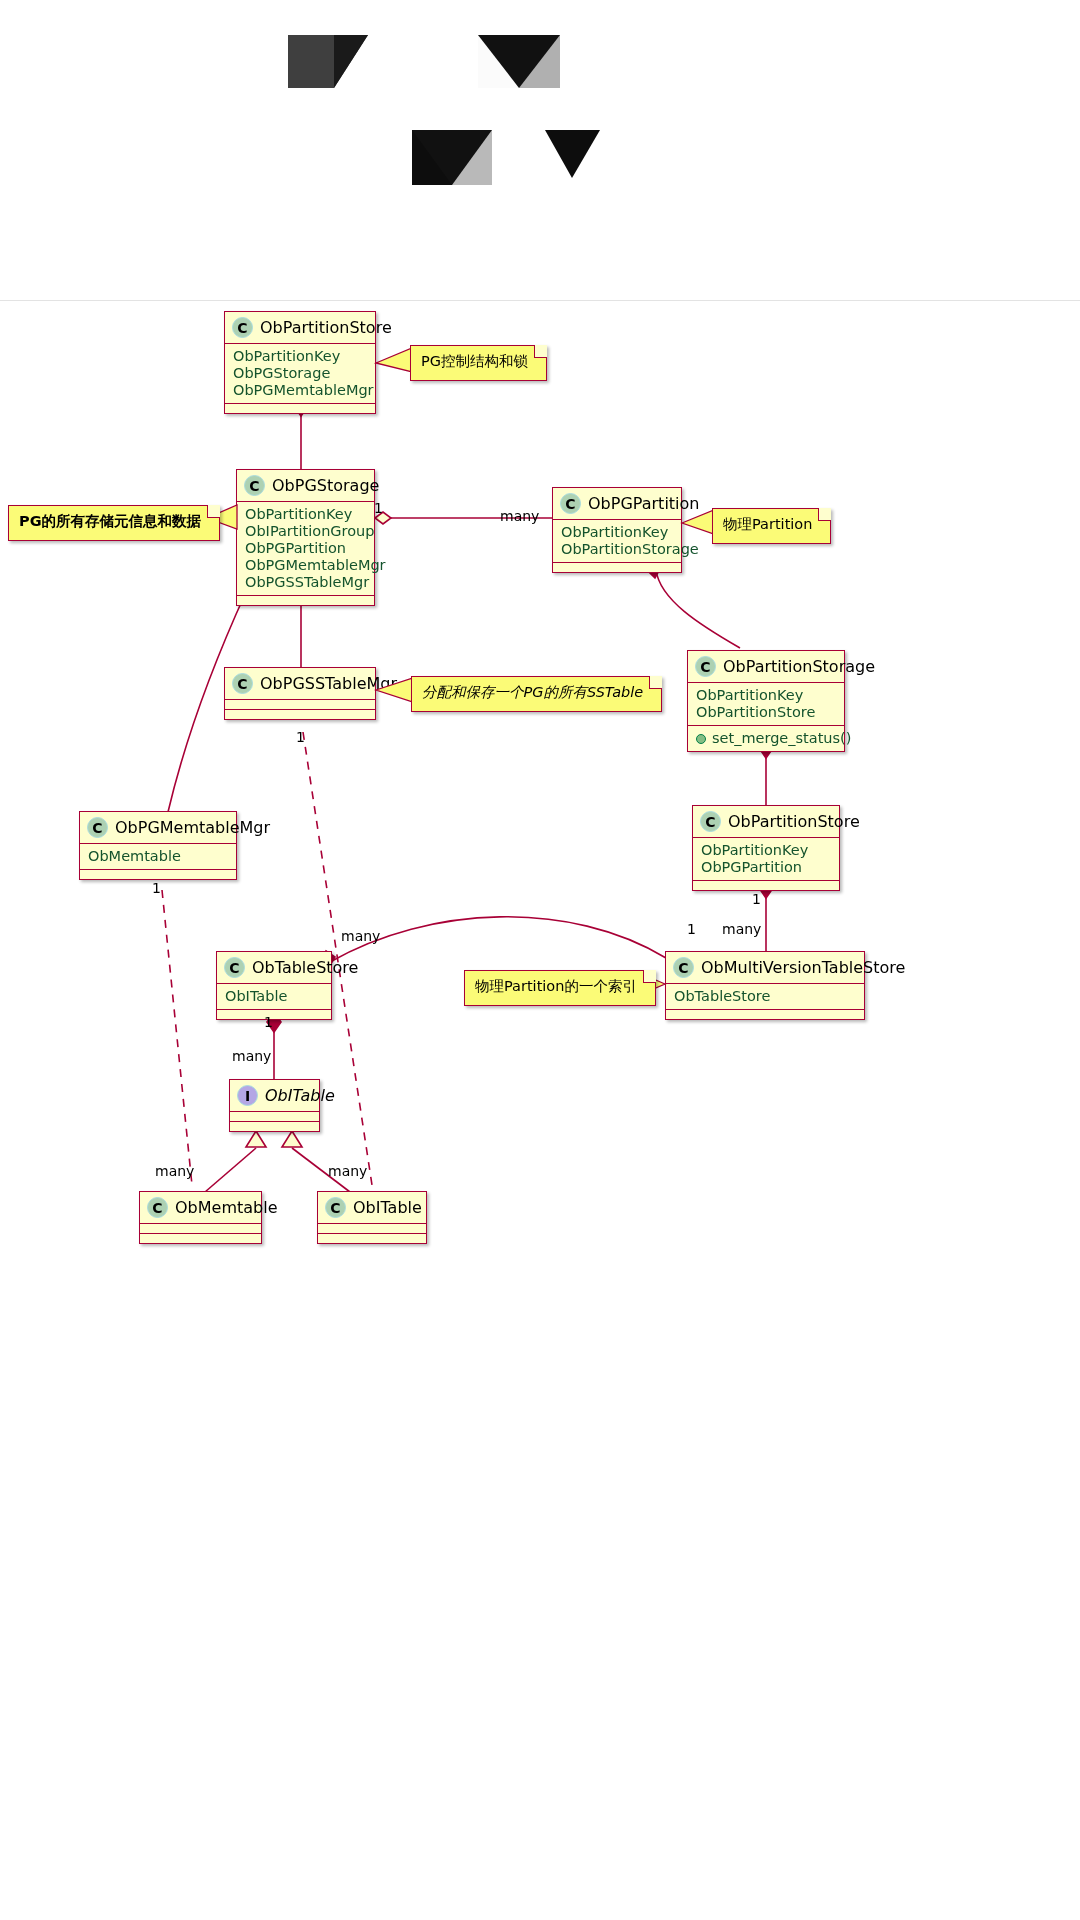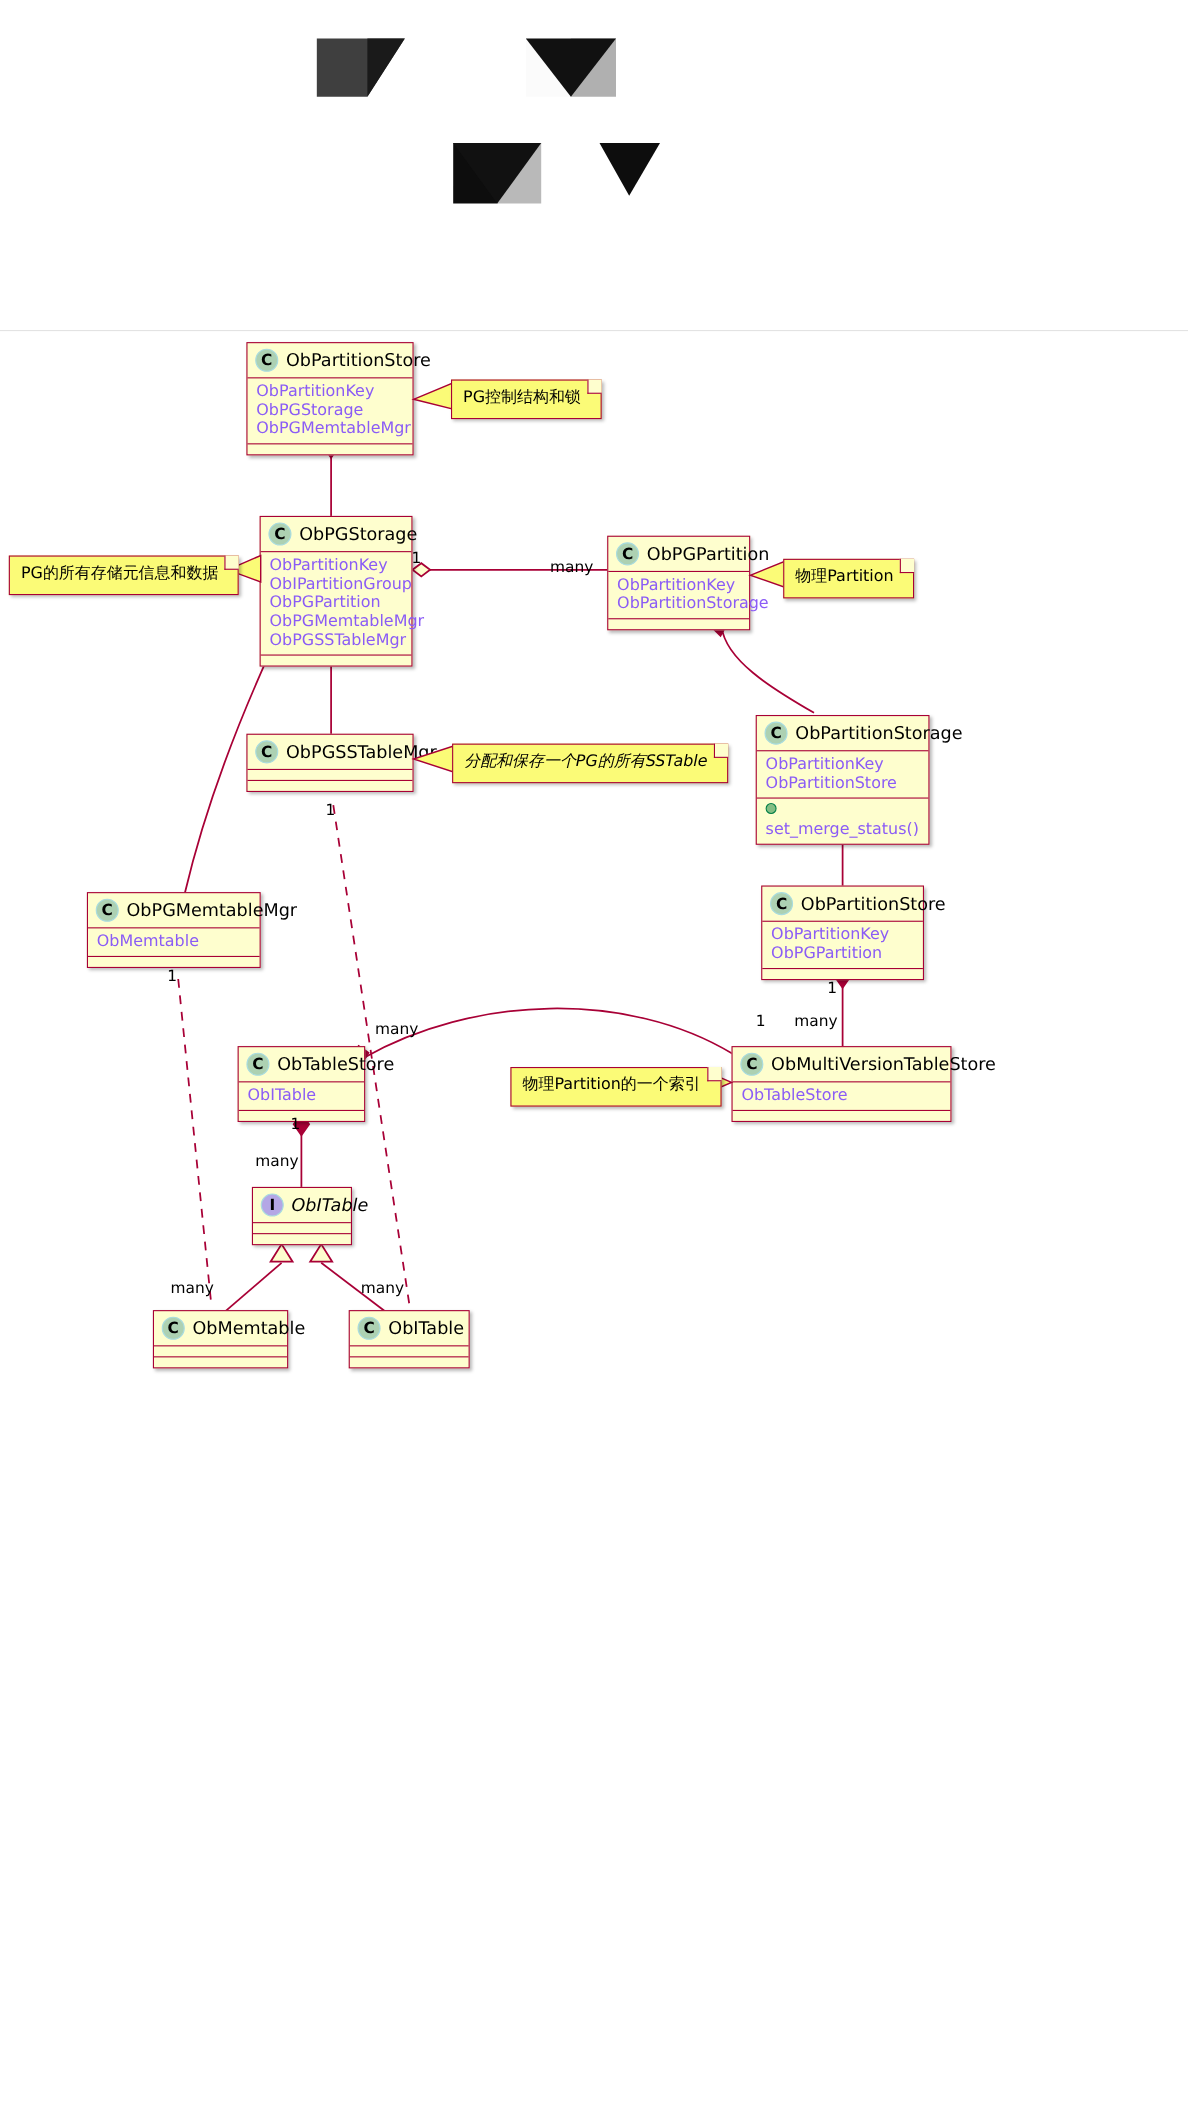--- a/index.html
+++ b/index.html
@@ -18,25 +18,25 @@
     box-sizing:border-box;
   }
   .uml-title{
     display:flex;align-items:center;gap:7px;
     padding:5px 9px 5px 7px;
     font-size:16px;color:#000;white-space:nowrap;
   }
   .uml-sep{height:0;border-top:1.5px solid #A80036;}
   .uml-section{
     padding:4px 8px 4px 8px;
-    font-size:14.5px;line-height:17px;color:#8b5cf6;white-space:nowrap;
+    font-size:14.5px;line-height:17px;color:#14532d;white-space:nowrap;
   }
   .uml-section.empty{height:9px;padding:0;}
   .uml-section .row{display:block;}
-  .uml-section .mrow{display:flex;gap:6px;flex-direction:column;}
+  .uml-section .mrow{display:flex;align-items:center;gap:6px;}
   .circ{
     width:21px;height:21px;border-radius:50%;
     display:inline-flex;align-items:center;justify-content:center;
     font-size:14px;font-weight:bold;flex:0 0 auto;
     box-sizing:border-box;
   }
   .circ.cls{background:#ADD1B2;border:1px solid #A9DCDF;color:#000;}
   .circ.iface{background:#B4A7E5;border:1px solid #A9DCDF;color:#000;}
   .ital{font-style:italic;}
   .dotm{
@@ -304,21 +304,21 @@
       <polygon points="376,690 413,678 413,702"></polygon>
       <polygon points="665,984 637,972 637,996"></polygon>
     </g>
   </svg>
 
   <div class="note" style="left:410px;top:345px;">
     <span>PG控制结构和锁</span>
     <span class="fold"></span>
   </div>
 
-  <div class="note" style="left:8px;top:505px;">
+  <div class="note" style="left:8px;top:505px;font-weight:bold;">
     <span>PG的所有存储元信息和数据</span>
     <span class="fold"></span>
   </div>
 
   <div class="note" style="left:712px;top:508px;">
     <span>物理Partition</span>
     <span class="fold"></span>
   </div>
 
   <div class="note" style="left:411px;top:676px;font-style:italic;">

